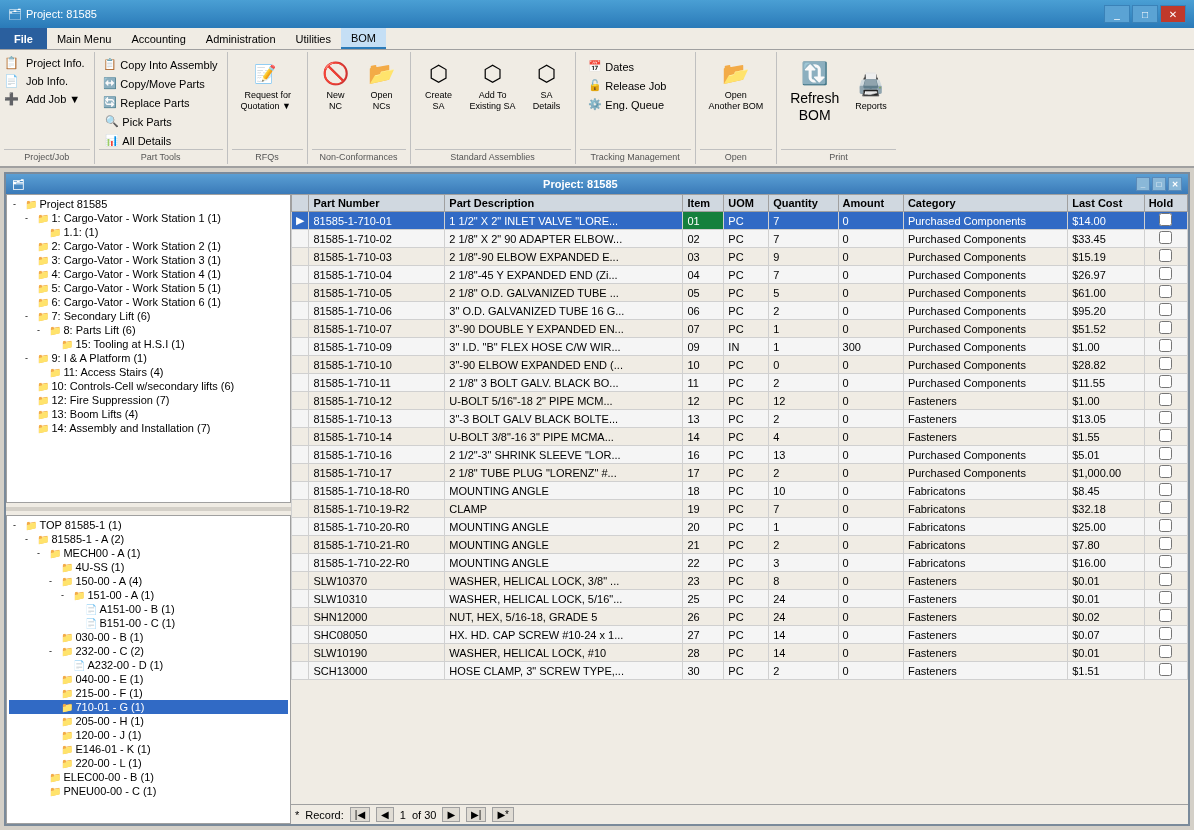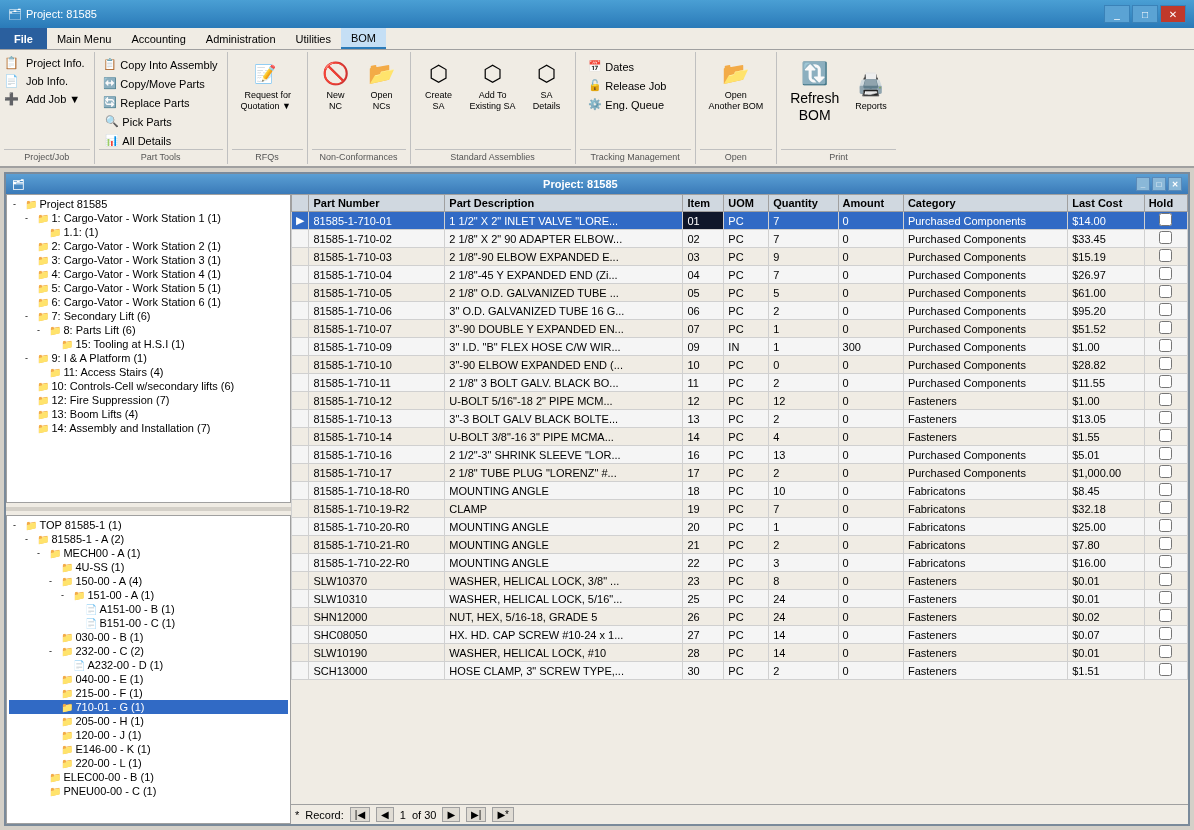--- a/index.html
+++ b/index.html
@@ -638,21 +638,21 @@
             <div class="tree-item">
               <span class="indent" style="width:36px;"></span>
               <span class="tree-toggle">&nbsp;</span>
               <span class="folder-icon blue">📁</span>
               <span>120-00 - J (1)</span>
             </div>
             <div class="tree-item">
               <span class="indent" style="width:36px;"></span>
               <span class="tree-toggle">&nbsp;</span>
               <span class="folder-icon blue">📁</span>
-              <span>E146-00 - K (1)</span>
+              <span>E146-01 - K (1)</span>
             </div>
             <div class="tree-item">
               <span class="indent" style="width:36px;"></span>
               <span class="tree-toggle">&nbsp;</span>
               <span class="folder-icon blue">📁</span>
               <span>220-00 - L (1)</span>
             </div>
             <div class="tree-item">
               <span class="indent" style="width:24px;"></span>
               <span class="tree-toggle">&nbsp;</span>
@@ -685,21 +685,21 @@
                   <th>Category</th>
                   <th>Last Cost</th>
                   <th>Hold</th>
                 </tr>
               </thead>
               <tbody id="table-body">
               <tr style="background: rgb(49, 106, 197);">
                     <td style="text-align: center; color: white;"><span>▶</span></td>
                     <td style="background: rgb(49, 106, 197); color: white;">81585-1-710-01</td>
                     <td style="background: rgb(49, 106, 197); color: white;">1 1/2" X 2" INLET VALVE "LORE...</td>
-                    <td style="background: #0f172a; color: white;">01</td>
+                    <td style="background: #15803d; color: white;">01</td>
                     <td style="background: rgb(49, 106, 197); color: white;">PC</td>
                     <td style="background: rgb(49, 106, 197); color: white;">7</td>
                     <td style="background: rgb(49, 106, 197); color: white;">0</td>
                     <td style="background: rgb(49, 106, 197); color: white;">Purchased Components</td>
                     <td style="background: rgb(49, 106, 197); color: white;">$14.00</td>
                     <td style="text-align: center;"><input type="checkbox" style=""></td>
                   </tr>
                   <tr>
                     <td style="text-align: center;"></td>
                     <td>81585-1-710-02</td>

